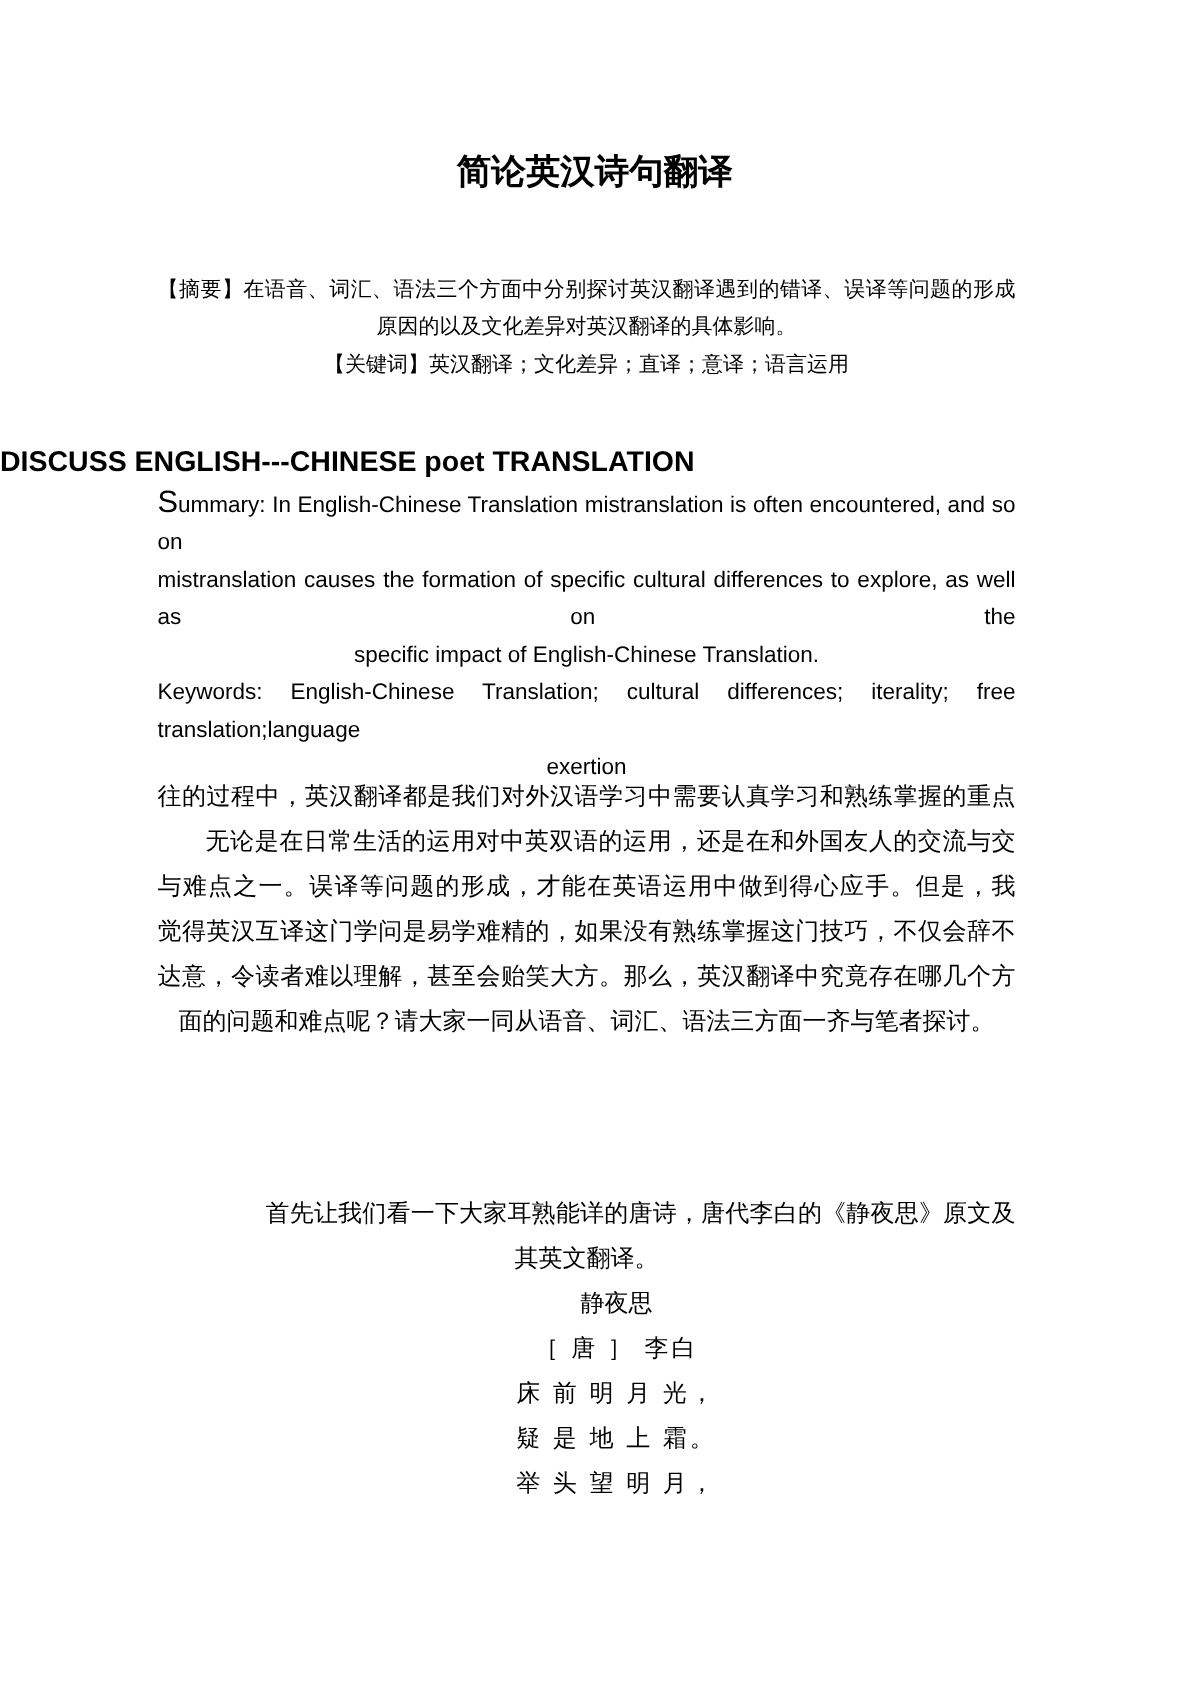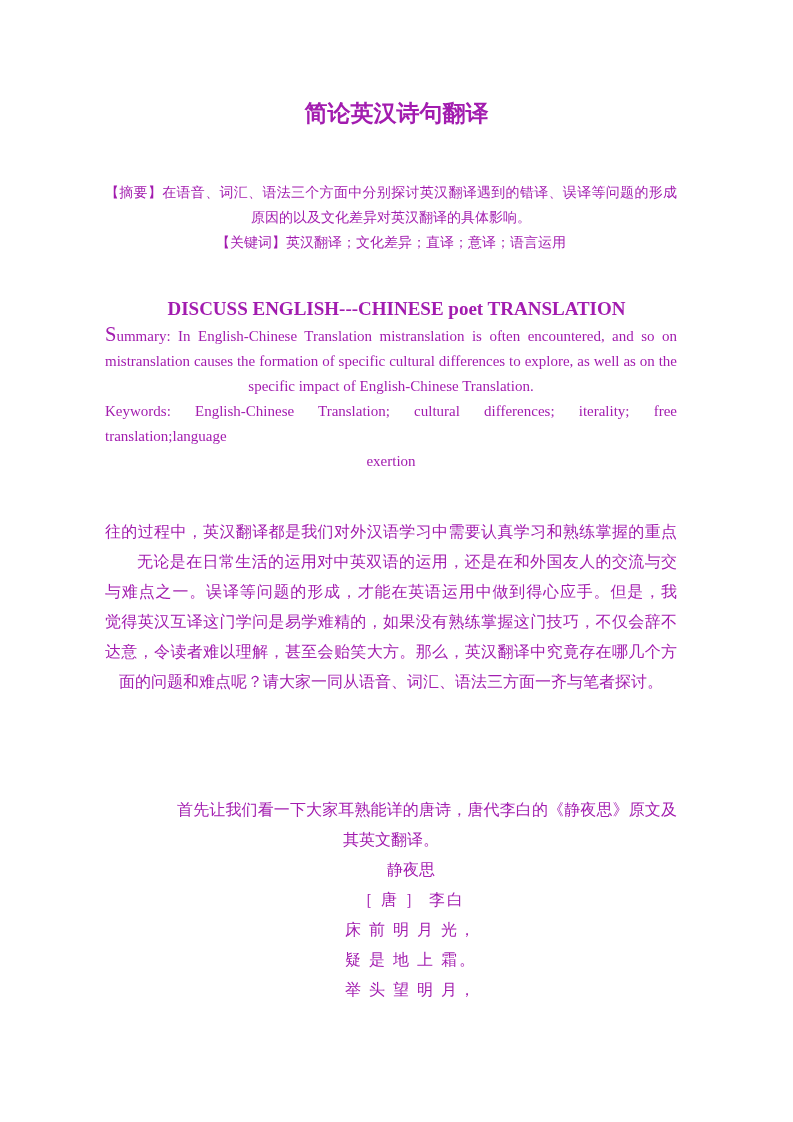--- a/index.html
+++ b/index.html
@@ -1,39 +1,38 @@
 <!DOCTYPE html>
 <html><head>
 <meta charset="utf-8">
 <style>
   html, body { margin: 0; padding: 0; background: #ffffff; }
   .page {
     position: relative;
     width: 793px;
     height: 1122px;
     background: #ffffff;
-    color: #a21caf;
-    font-family: Liberation Serif, serif;
+    color: #000000;
+    font-family: Liberation Sans, sans-serif;
     overflow: hidden;
   }
   .abs { position: absolute; }
   .content { left: 105px; width: 572px; }
 
   .doc-title {
     left: 0; right: 0; top: 99px;
     text-align: center;
     font-size: 23px; font-weight: bold;
     line-height: 30px;
   }
 
   .meta { top: 180px; font-size: 14px; line-height: 25px; }
 
   .en-title {
     left: 0; right: 0; top: 296px;
-    text-align: center;
     font-size: 19px; font-weight: bold;
     line-height: 25px;
   }
 
   .en-block { top: 322px; font-size: 15px; line-height: 25px; }
 
   .main-para { top: 517px; font-size: 16px; line-height: 30px; }
 
   .sec-heading {
     left: 0; right: 0; top: 727px;

